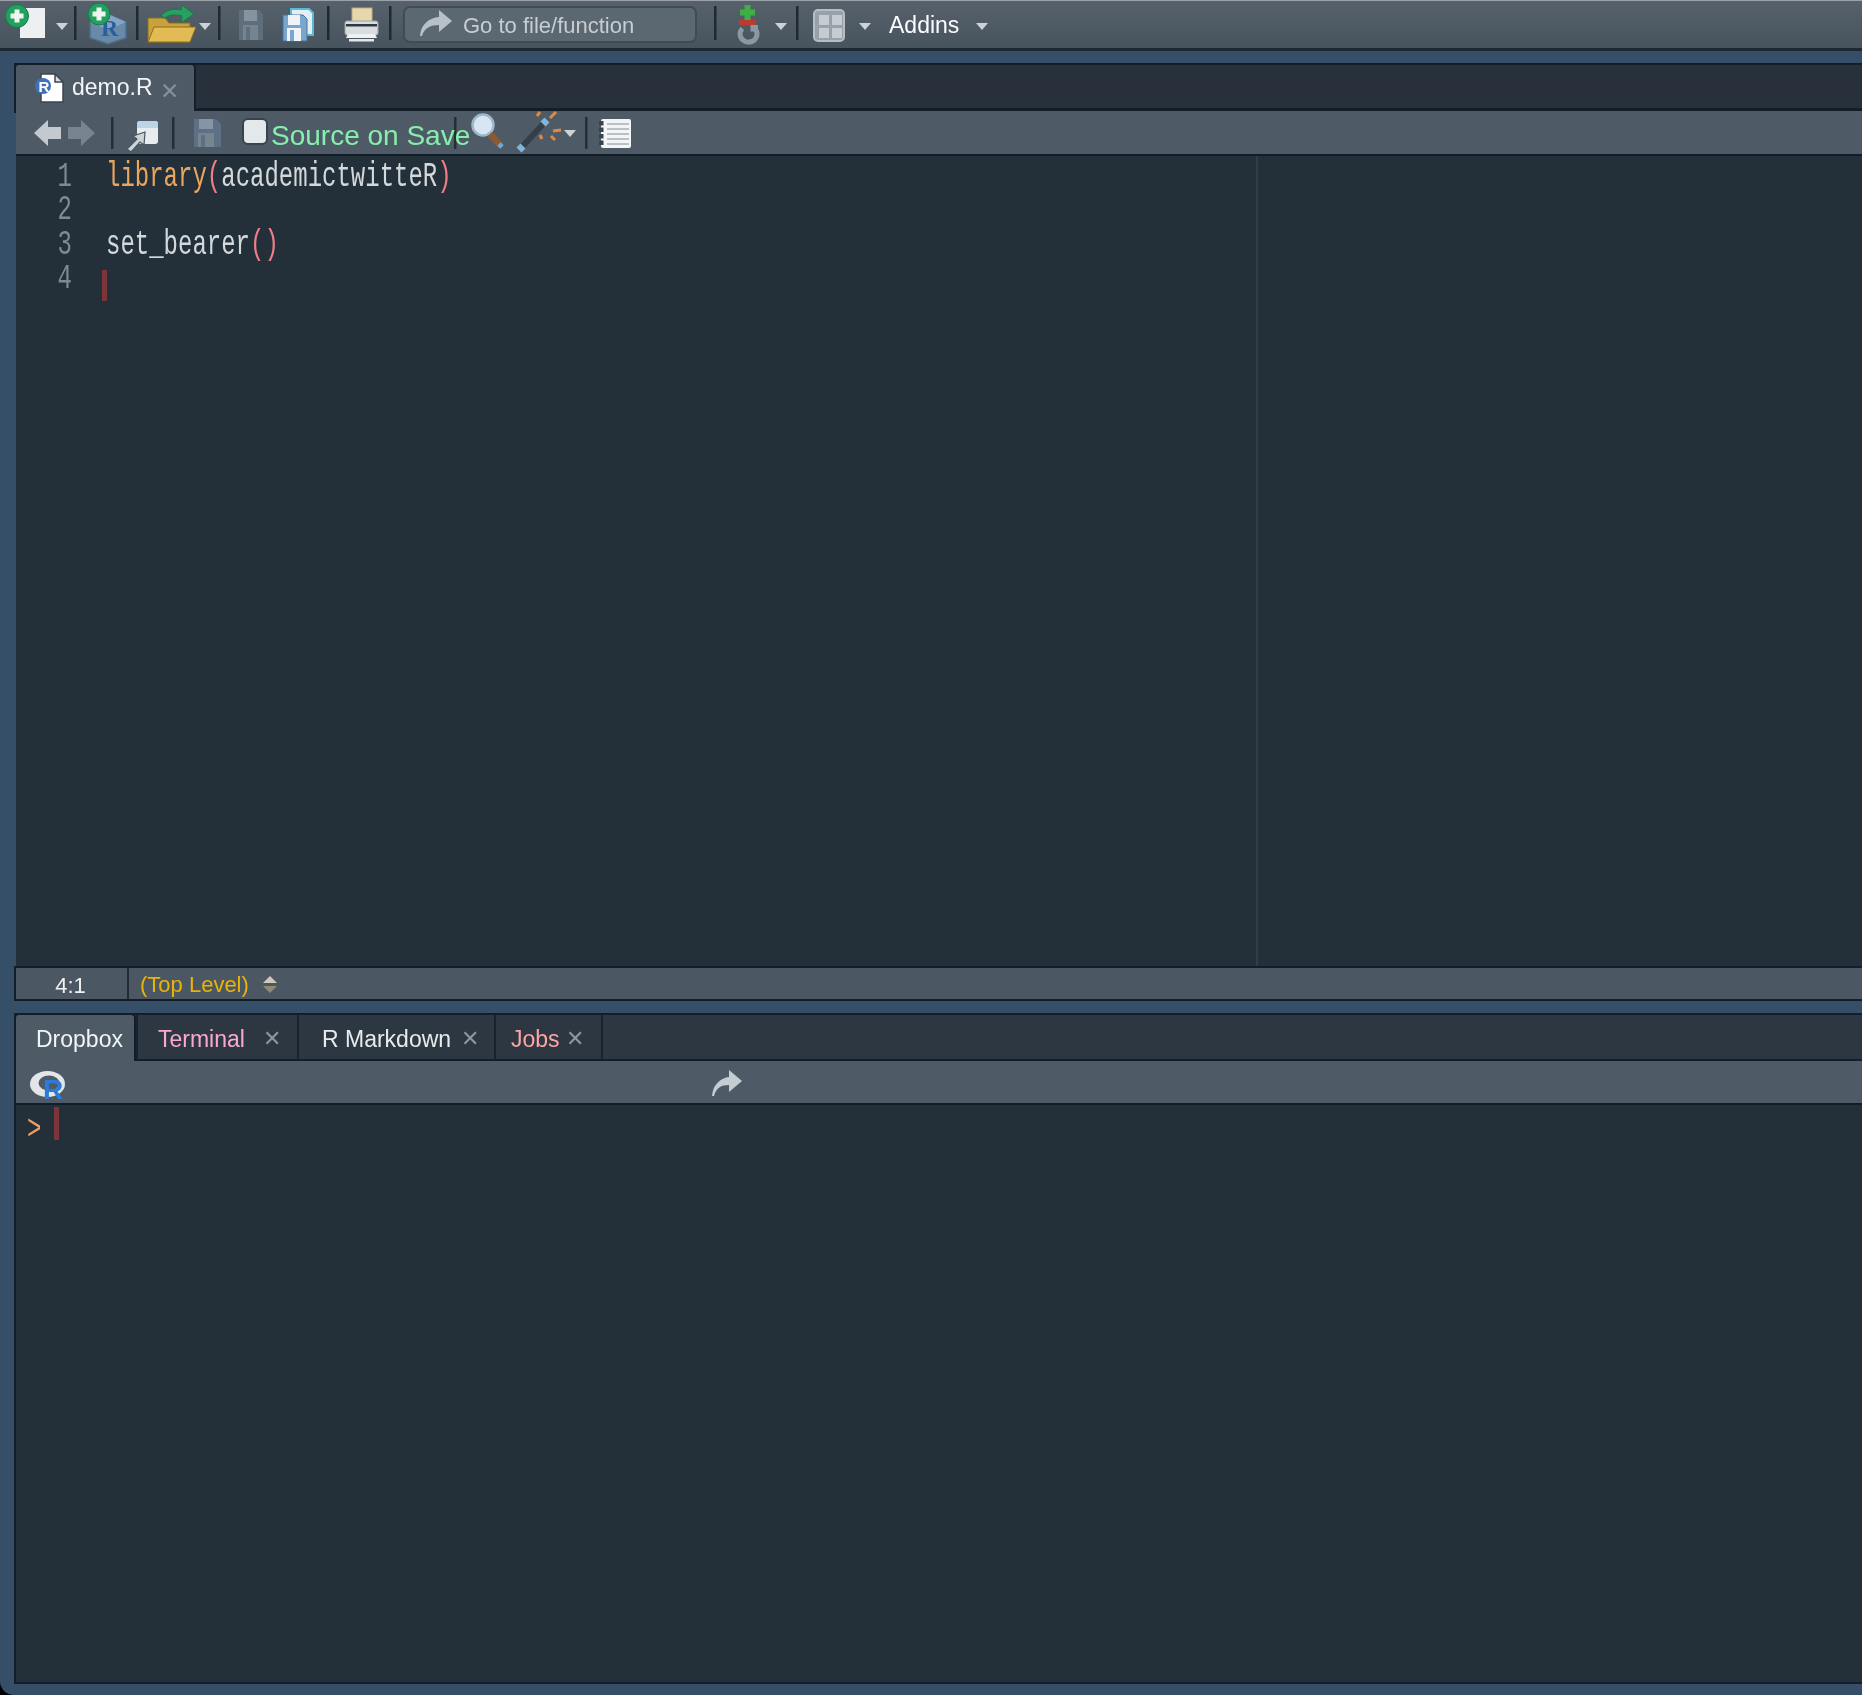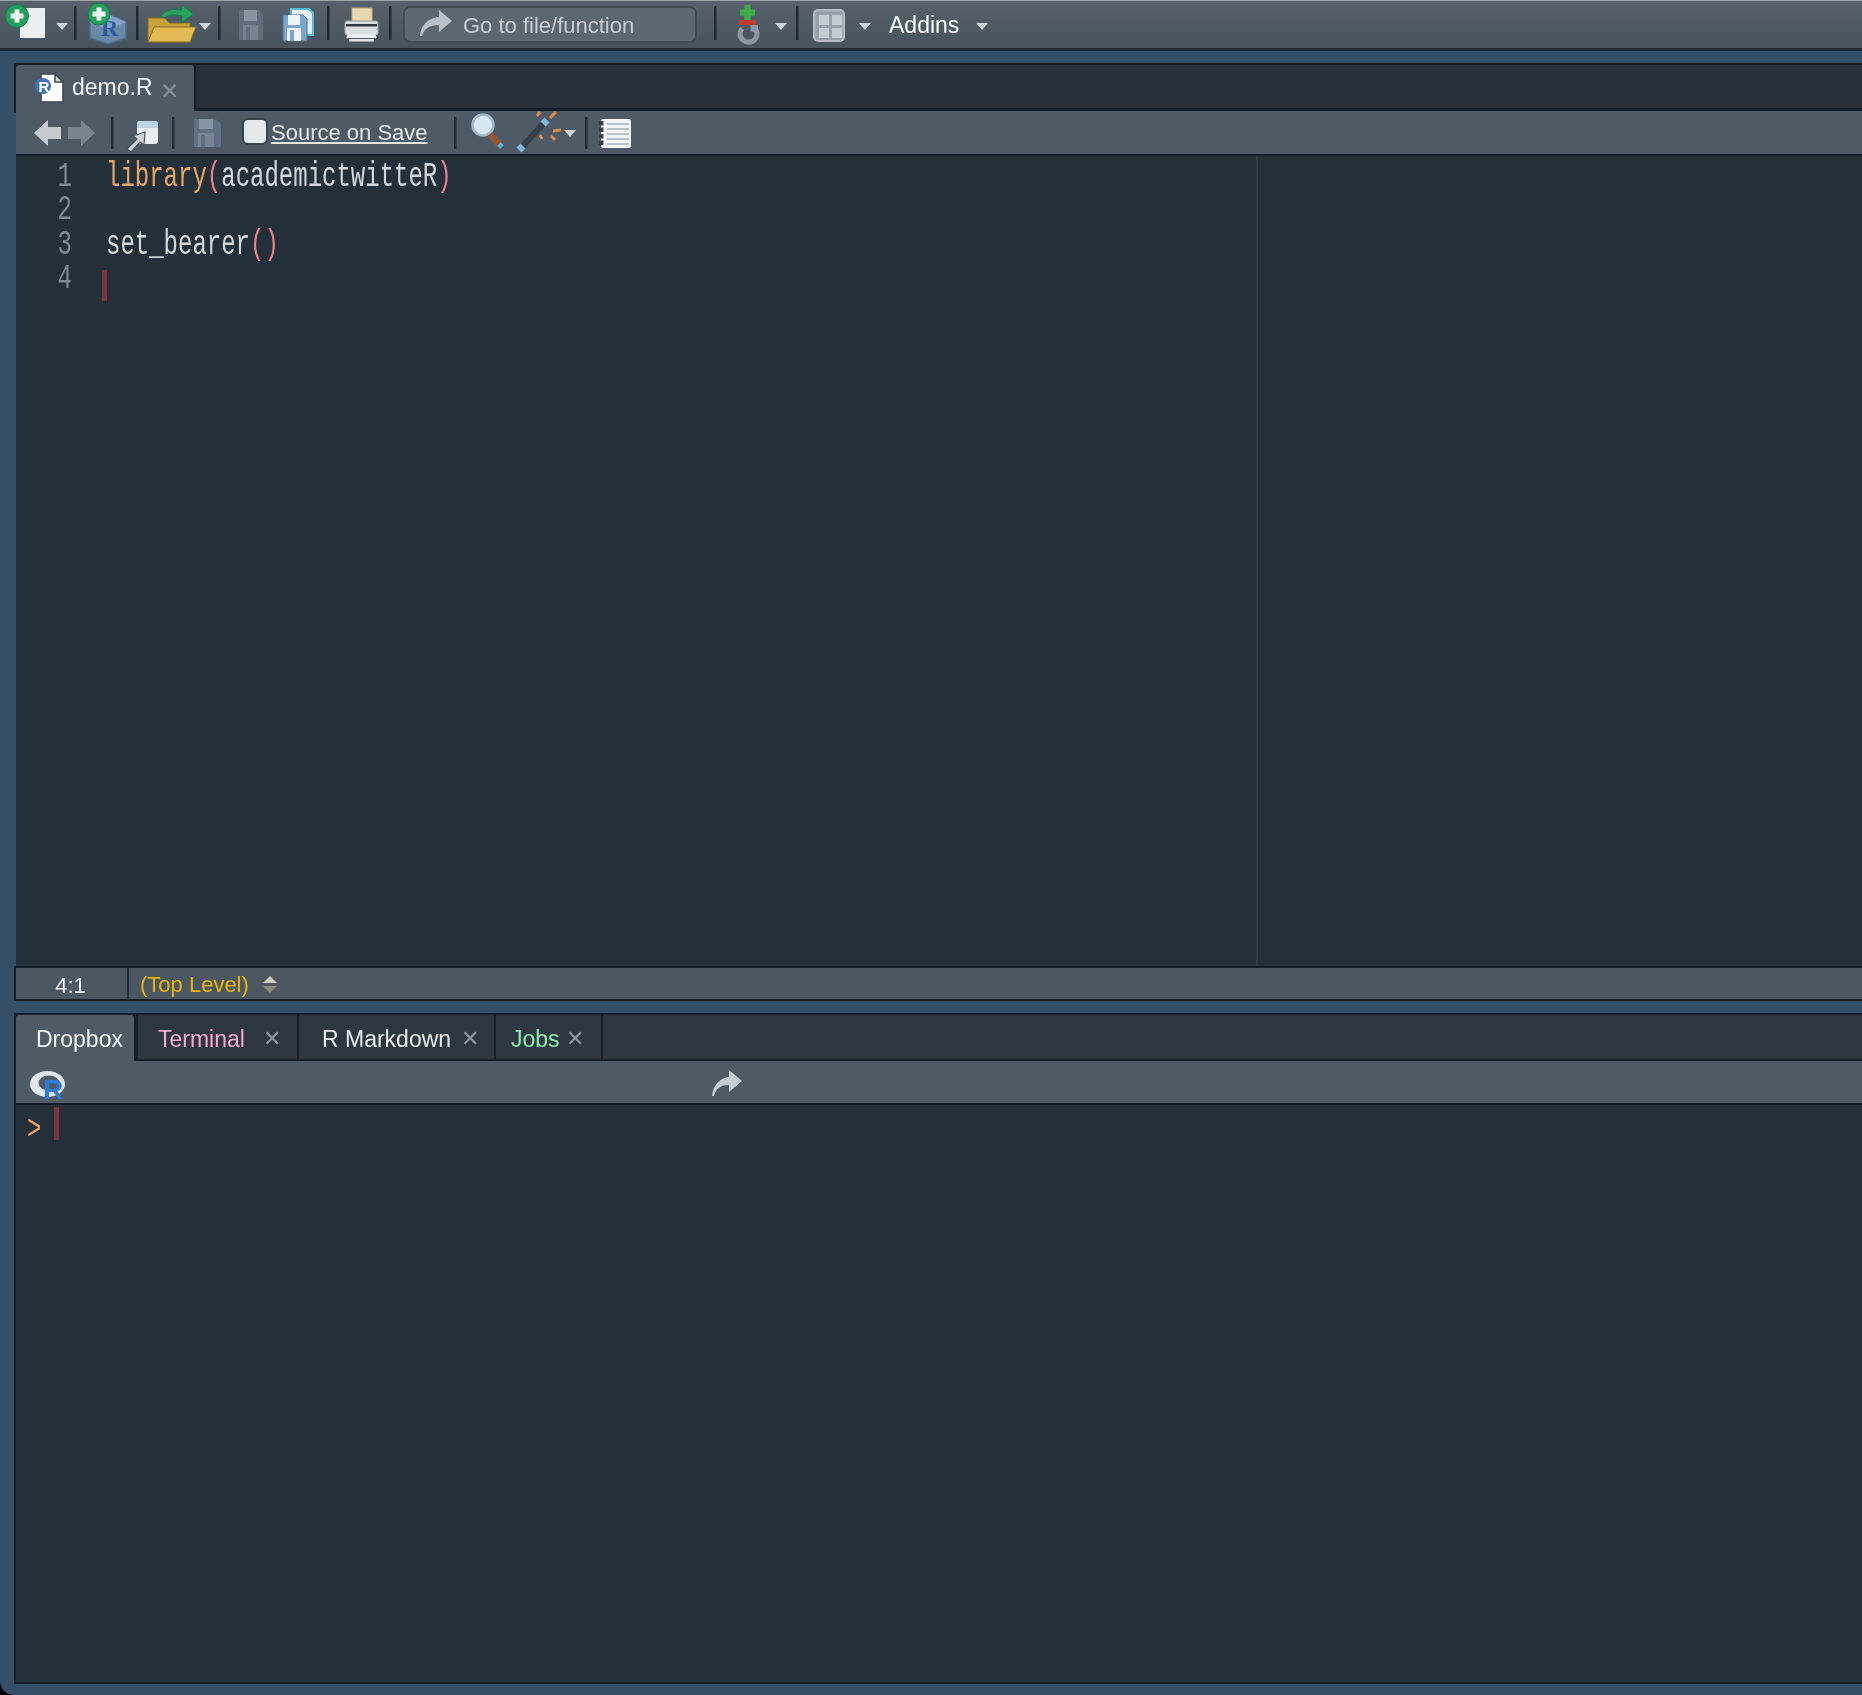--- a/index.html
+++ b/index.html
@@ -168,21 +168,21 @@
         </g>
         <g fill="#39434b">
           <rect x="599" y="10" width="4.5" height="4.5"></rect>
           <rect x="599" y="16.5" width="4.5" height="4.5"></rect>
           <rect x="599" y="23" width="4.5" height="4.5"></rect>
           <rect x="599" y="29.5" width="4.5" height="4.5"></rect>
         </g>
       </g>
     </svg>
   </div>
-  <div class="abs" style="left:271px;top:120px;font-size:22px;color:#e5e5e5;text-decoration:underline;">Source on Save</div>
+  <div class="abs" style="left:271px;top:120px;font-size:28px;color:#86efac;">Source on Save</div>
 
   <div class="abs" style="left:16px;top:154px;width:1846px;height:2px;background:#121d29;"></div>
 
   <div class="abs dark" style="left:16px;top:156px;width:1846px;height:810px;"></div>
   <div class="abs" style="left:1256px;top:156px;width:2px;height:810px;background:#2e3d48;"></div>
 
   <div class="abs mono" id="gut" style="left:0px;top:160px;width:72px;text-align:right;font-size:24px;line-height:23.45px;color:#7e8a93;transform:scaleY(1.45);transform-origin:0 0;">
       <div>1</div>
       <div>2</div>
       <div>3</div>
@@ -210,21 +210,21 @@
   <div class="abs" style="left:297px;top:1015px;width:2px;height:44px;background:#19222c;"></div>
   <div class="abs" style="left:494px;top:1015px;width:2px;height:44px;background:#19222c;"></div>
   <div class="abs" style="left:601px;top:1015px;width:2px;height:44px;background:#19222c;"></div>
 
   <div class="abs gray" style="left:14px;top:1013px;width:122px;height:48px;border:2px solid #131e2a;border-bottom:none;border-radius:5px 5px 0 0;box-sizing:border-box;"></div>
   <div class="abs uitxt" style="left:36px;top:1026px;font-size:23px;">Dropbox</div>
   <div class="abs" style="left:158px;top:1026px;font-size:23px;color:#f9a8d4;">Terminal</div>
   <div class="abs" style="left:263px;top:1026px;font-size:22px;color:#8a96a0;">✕</div>
   <div class="abs" style="left:322px;top:1026px;font-size:23px;color:#e8ebed;">R Markdown</div>
   <div class="abs" style="left:461px;top:1026px;font-size:22px;color:#8a96a0;">✕</div>
-  <div class="abs" style="left:511px;top:1026px;font-size:23px;color:#86efac;">Jobs</div>
+  <div class="abs" style="left:511px;top:1026px;font-size:23px;color:#fca5a5;">Jobs</div>
   <div class="abs" style="left:566px;top:1026px;font-size:22px;color:#8a96a0;">✕</div>
 
   <div class="abs gray" style="left:16px;top:1061px;width:1846px;height:42px;"></div>
   <div class="abs" id="rlogo" style="left:30px;top:1069px;width:38px;height:34px;">
     <svg width="38" height="34">
       <ellipse cx="17.5" cy="15" rx="17.5" ry="13" fill="#e2e6e9"></ellipse>
       <ellipse cx="19" cy="14" rx="10.5" ry="7.5" fill="#4e5b67"></ellipse>
       <text x="13" y="30" font-family="Liberation Sans,sans-serif" font-size="28" font-weight="bold" fill="#2c7bd9">R</text>
     </svg>
   </div>

